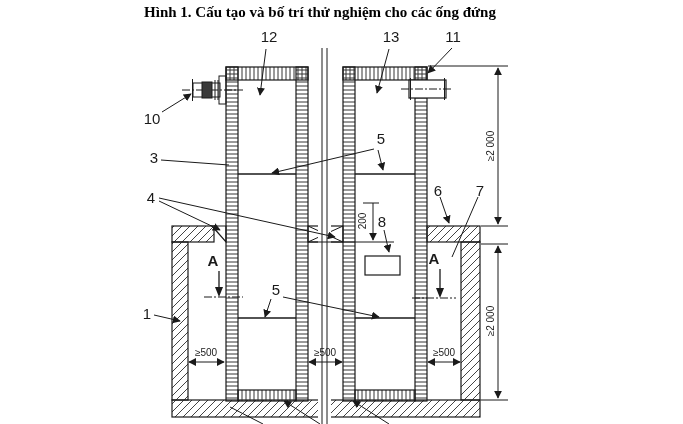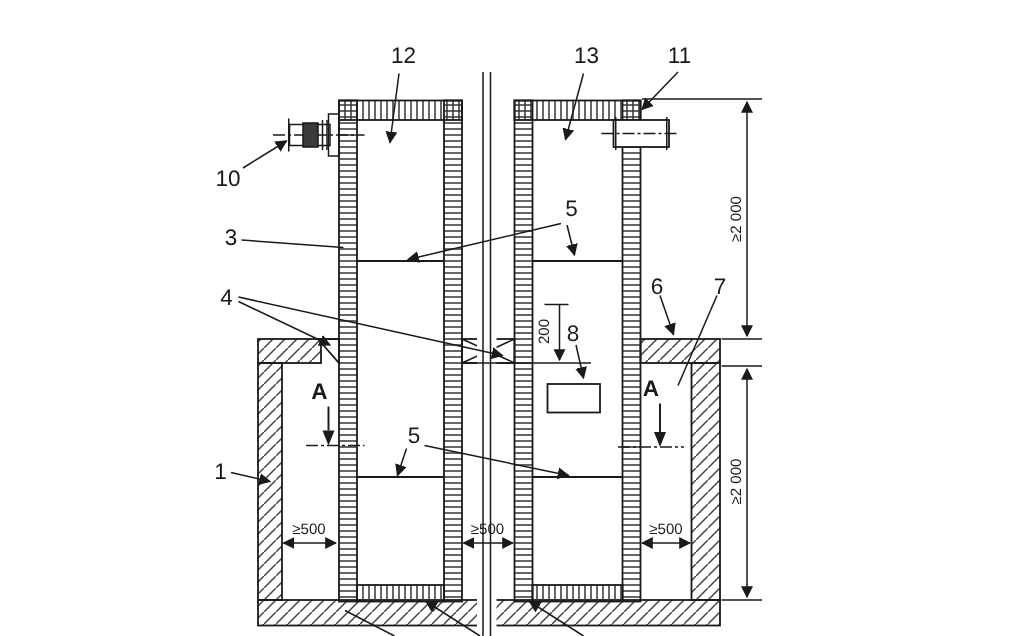--- a/index.html
+++ b/index.html
@@ -13,20 +13,21 @@
   .dim{font-size:10px;}
   .ln{stroke:#1a1a1a;stroke-width:1;fill:none;}
   .ln2{stroke:#1a1a1a;stroke-width:1.3;fill:none;}
   .hatched{stroke:#1a1a1a;stroke-width:1.2;}
   .cl{stroke:#1a1a1a;stroke-width:1;stroke-dasharray:8 2 2 2;fill:none;}
 </style>
 </head>
 <body>
 
 <div id="page">
+  <div id="fig-title">Hình 1. Cấu tạo và bố trí thử nghiệm cho các ống đứng</div>
 
   <svg width="683" height="424" viewBox="0 0 683 424">
     <defs>
       <pattern id="diag" patternUnits="userSpaceOnUse" width="8" height="8">
         <path d="M-2,10 L10,-2 M6,18 L18,6" stroke="#444" stroke-width="1" fill="none"></path>
       </pattern>
       <pattern id="rungH" patternUnits="userSpaceOnUse" width="4" height="4">
         <path d="M0,2 H4" stroke="#333" stroke-width="1" fill="none"></path>
       </pattern>
       <pattern id="rungV" patternUnits="userSpaceOnUse" width="4" height="4">

